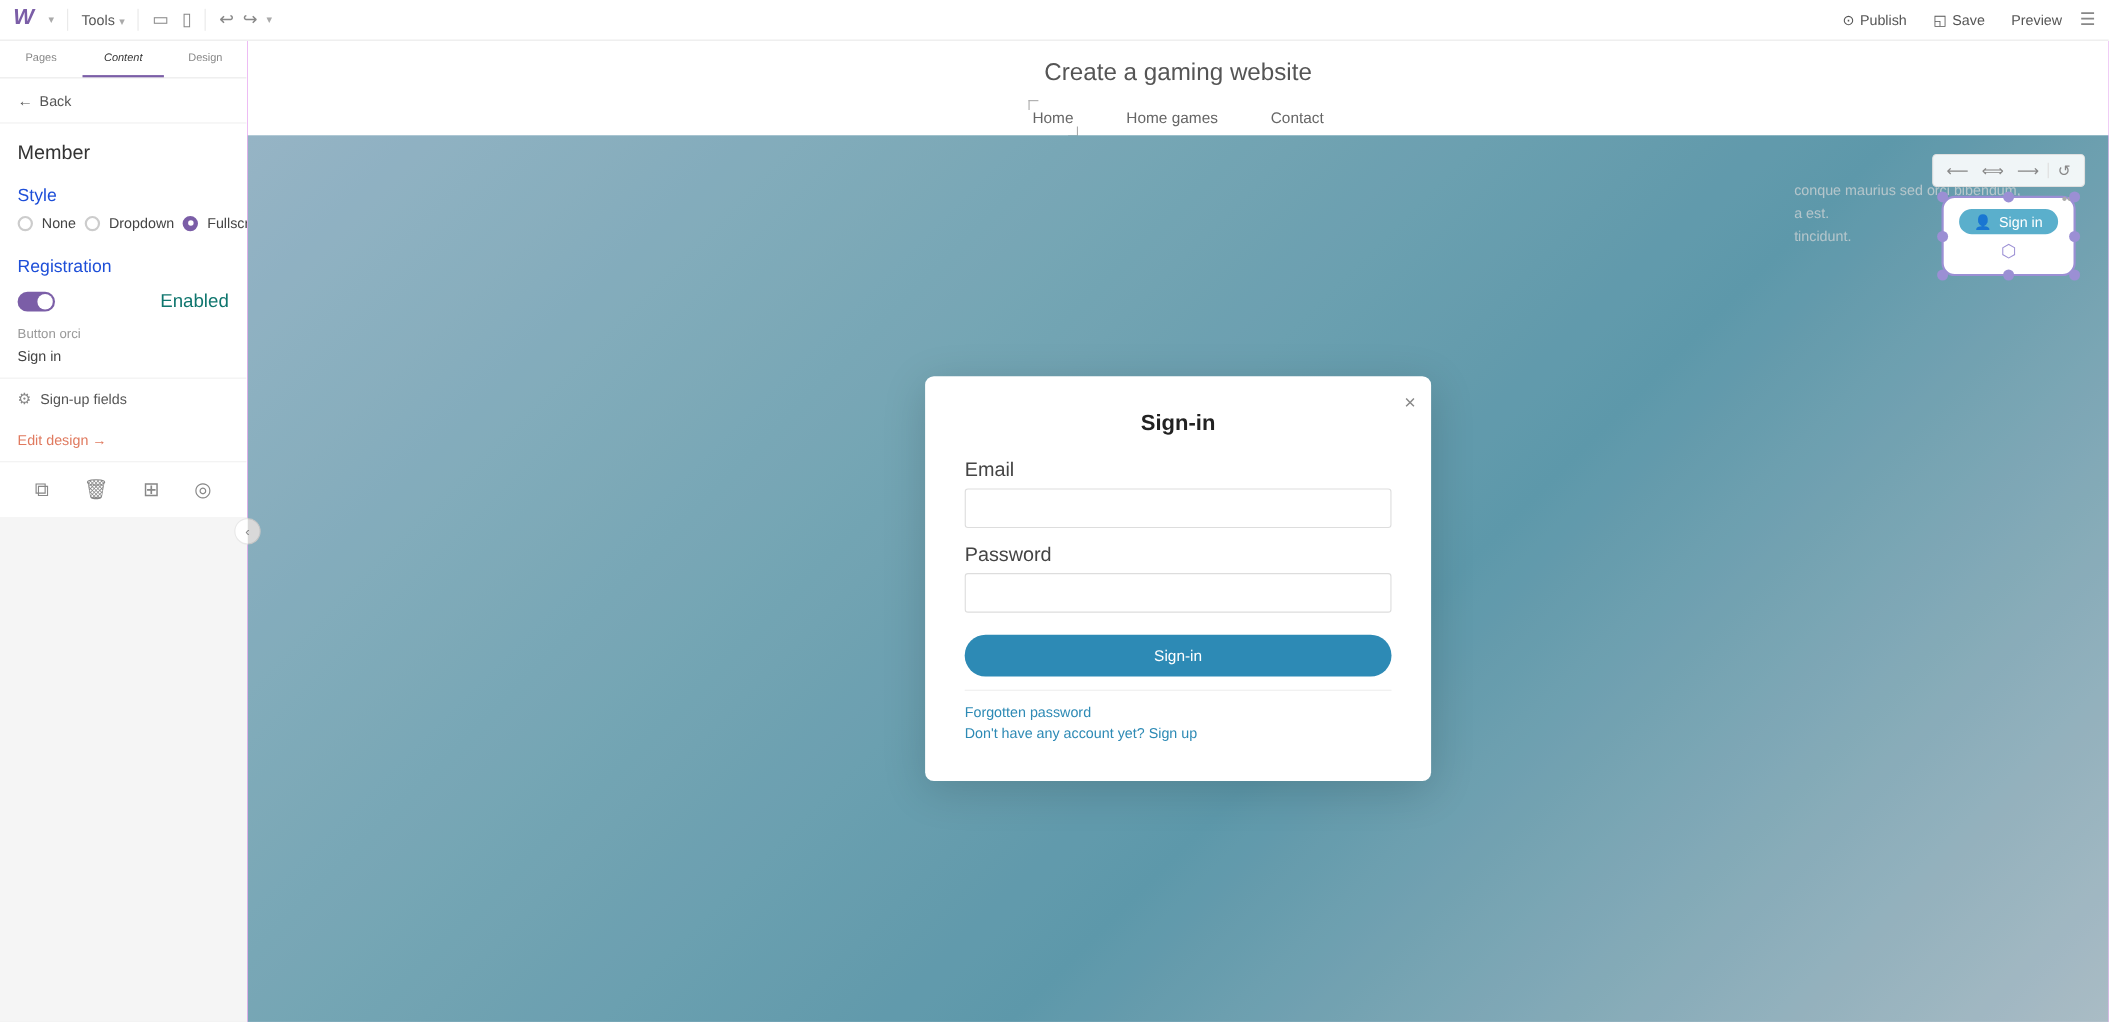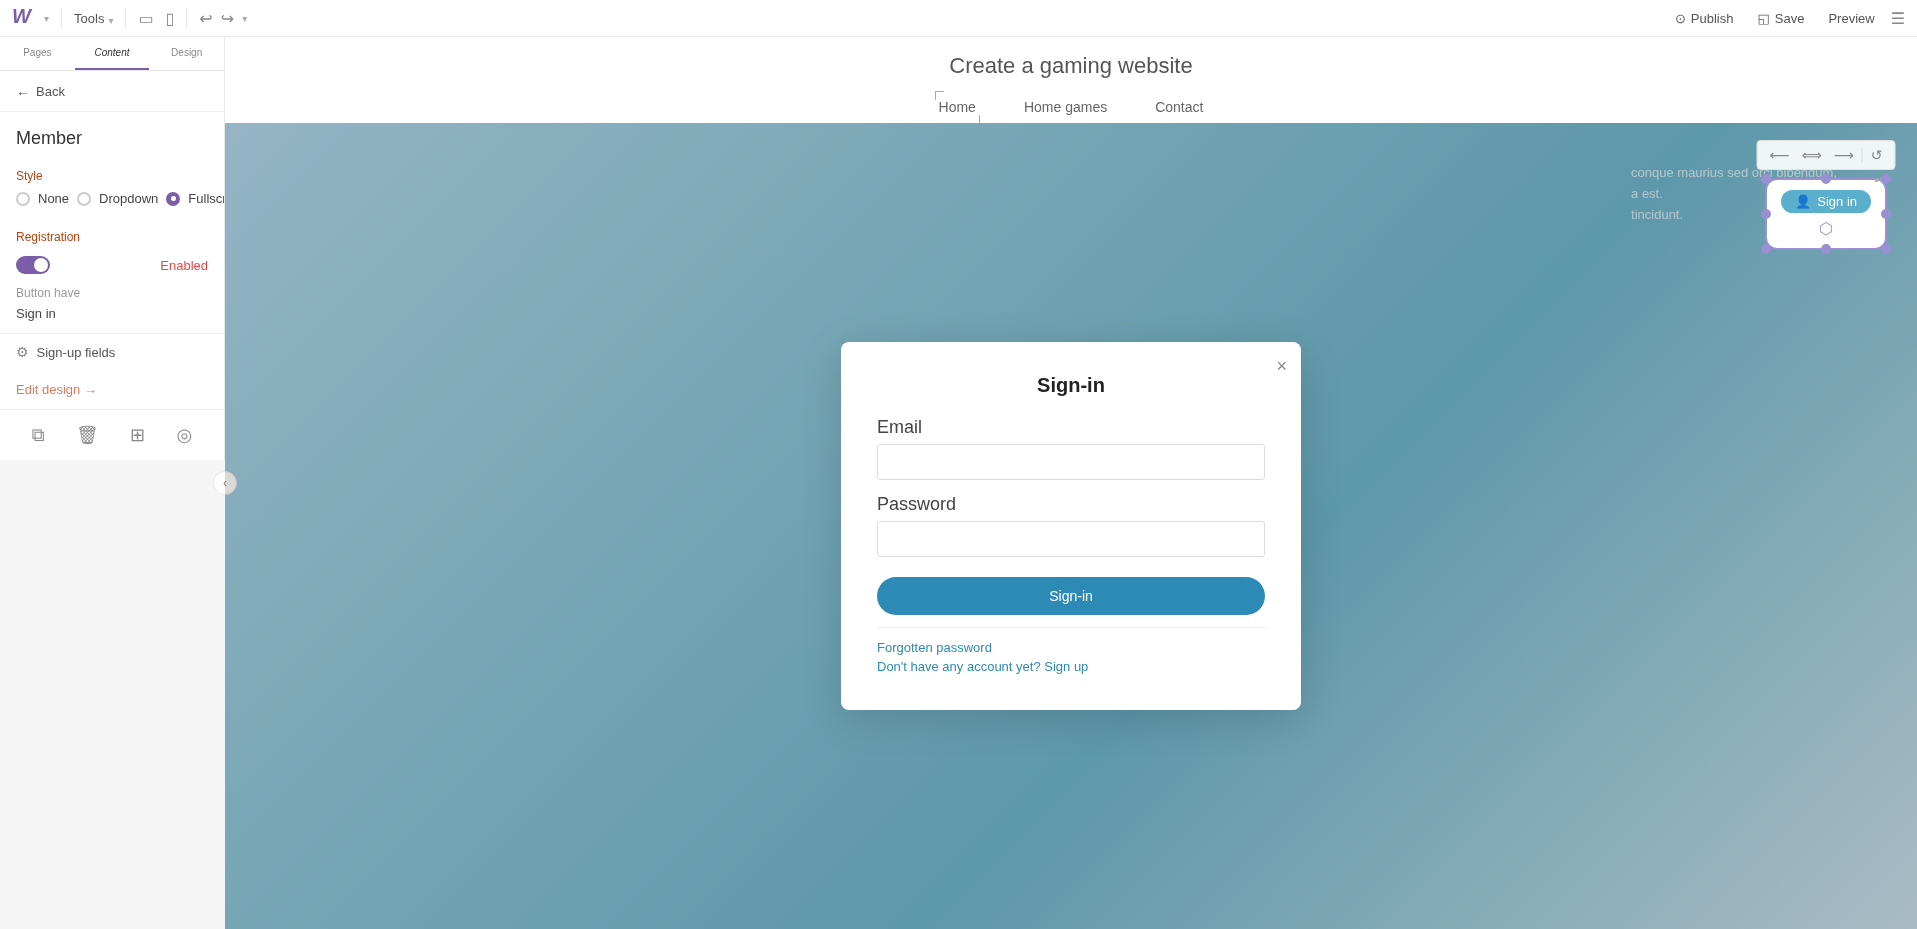--- a/index.html
+++ b/index.html
@@ -48,33 +48,33 @@
     .sidebar-tab {
       flex: 1; text-align: center; padding: 10px 0; font-size: 10px; cursor: pointer; color: #888;
     }
     .sidebar-tab.active { color: #333; border-bottom: 2px solid #7b5ea7; font-style: italic; }
     .sidebar-back {
       display: flex; align-items: center; gap: 6px; padding: 12px 16px;
       font-size: 13px; color: #555; cursor: pointer; border-bottom: 1px solid #f0f0f0;
     }
     .sidebar-back-arrow { font-size: 14px; }
     .sidebar-title { padding: 16px 16px 8px; font-size: 18px; color: #333; font-weight: 400; }
-    .sidebar-section { padding: 12px 16px 4px; font-size: 12px; color: #c2410c; }
+    .sidebar-section { padding: 12px 16px 4px; font-size: 16px; color: #1d4ed8; }
     .sidebar-radio-group { padding: 4px 16px 12px; display: flex; flex-direction: row; gap: 8px; }
     .sidebar-radio-item { display: flex; align-items: center; gap: 8px; font-size: 13px; color: #444; cursor: pointer; }
     .radio-circle {
       width: 14px; height: 14px; border-radius: 50%; border: 2px solid #ccc;
       display: flex; align-items: center; justify-content: center; flex-shrink: 0;
     }
     .radio-circle.selected { border-color: #7b5ea7; background: #7b5ea7; }
     .radio-circle.selected::after { content: ''; width: 5px; height: 5px; border-radius: 50%; background: #fff; }
     .sidebar-toggle-row {
       padding: 8px 16px; display: flex; align-items: center; justify-content: space-between;
     }
-    .toggle-label { font-size: 13px; color: #ef4444; }
+    .toggle-label { font-size: 17px; color: #0f766e; }
     .toggle-switch {
       width: 34px; height: 18px; border-radius: 9px; background: #7b5ea7;
       position: relative; cursor: pointer;
     }
     .toggle-switch::after {
       content: ''; position: absolute; top: 2px; right: 2px;
       width: 14px; height: 14px; border-radius: 50%; background: #fff;
     }
     .sidebar-button-text { padding: 4px 16px 4px; font-size: 12px; color: #999; }
     .sidebar-button-value { padding: 2px 16px 12px; font-size: 13px; color: #444; }
@@ -275,21 +275,21 @@
           <span>Fullscreen</span>
         </div>
       </div>
 
       <div class="sidebar-section">Registration</div>
       <div class="sidebar-toggle-row">
         <div class="toggle-switch"></div>
         <span class="toggle-label">Enabled</span>
       </div>
 
-      <div class="sidebar-button-text">Button have</div>
+      <div class="sidebar-button-text">Button orci</div>
       <div class="sidebar-button-value">Sign in</div>
 
       <div class="sidebar-link-item">
         <span class="sidebar-link-icon">⚙</span>
         <span>Sign-up fields</span>
       </div>
 
       <div class="edit-design-link">
         <span>Edit design →</span>
       </div>

